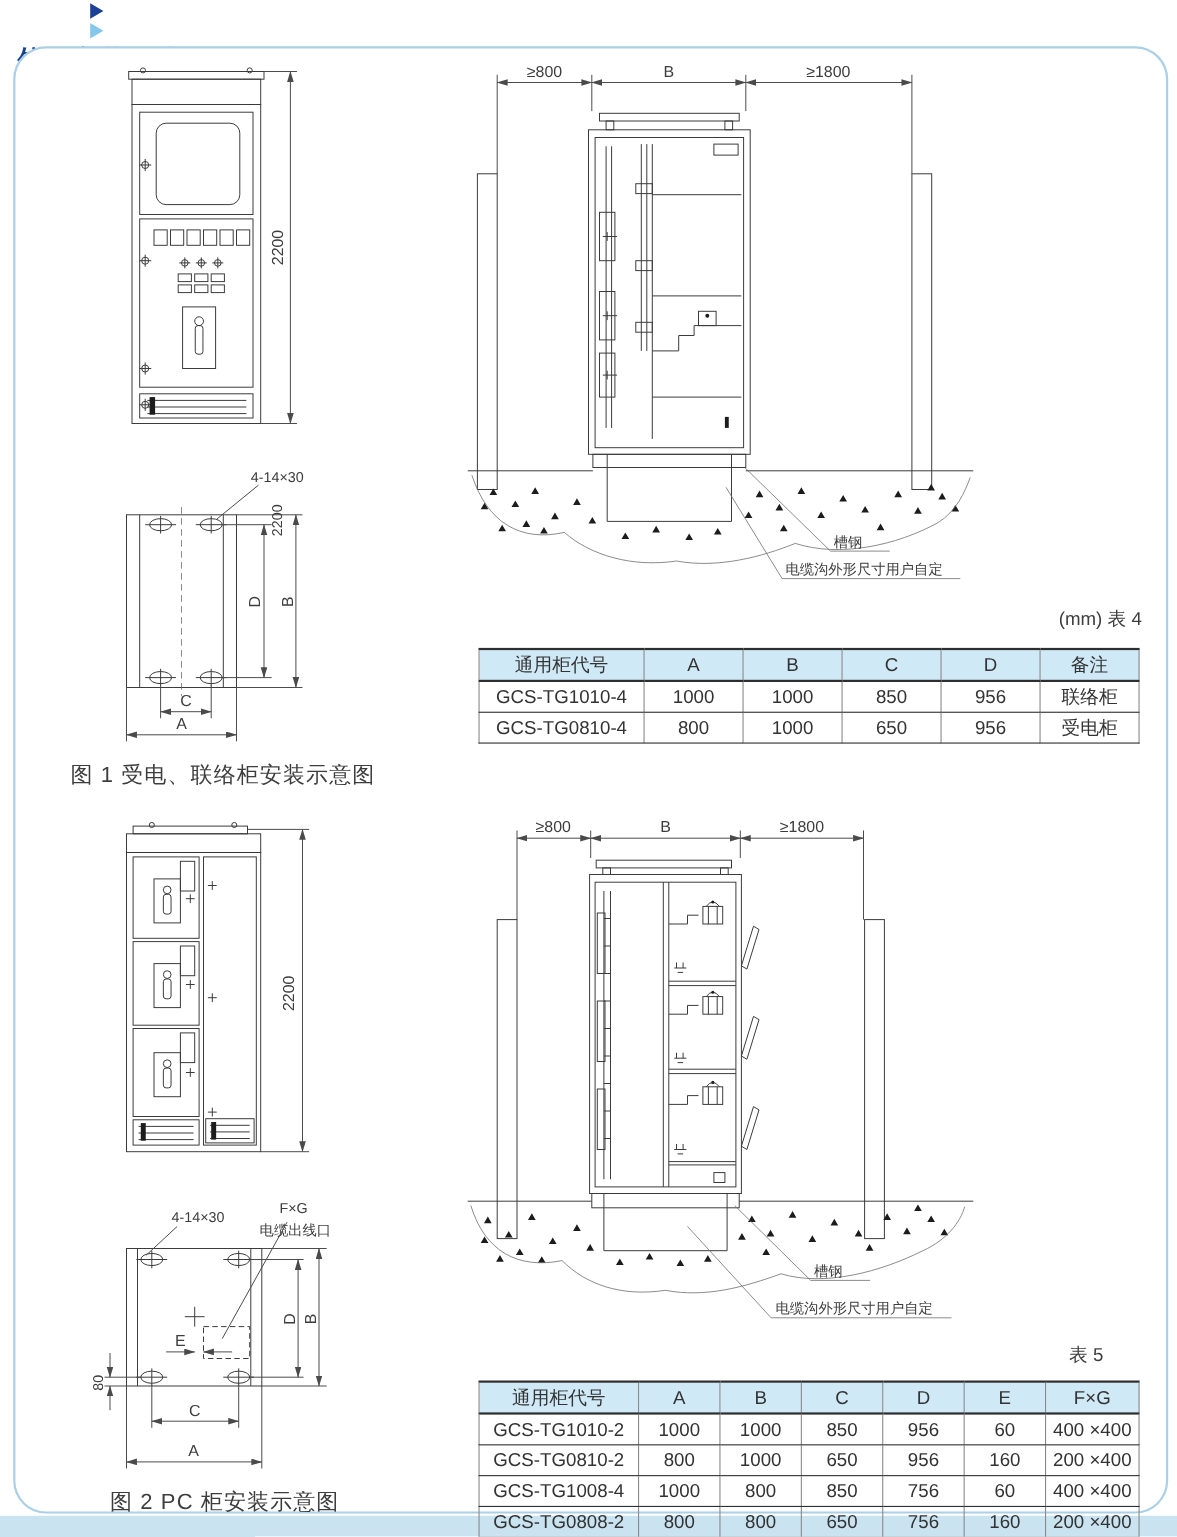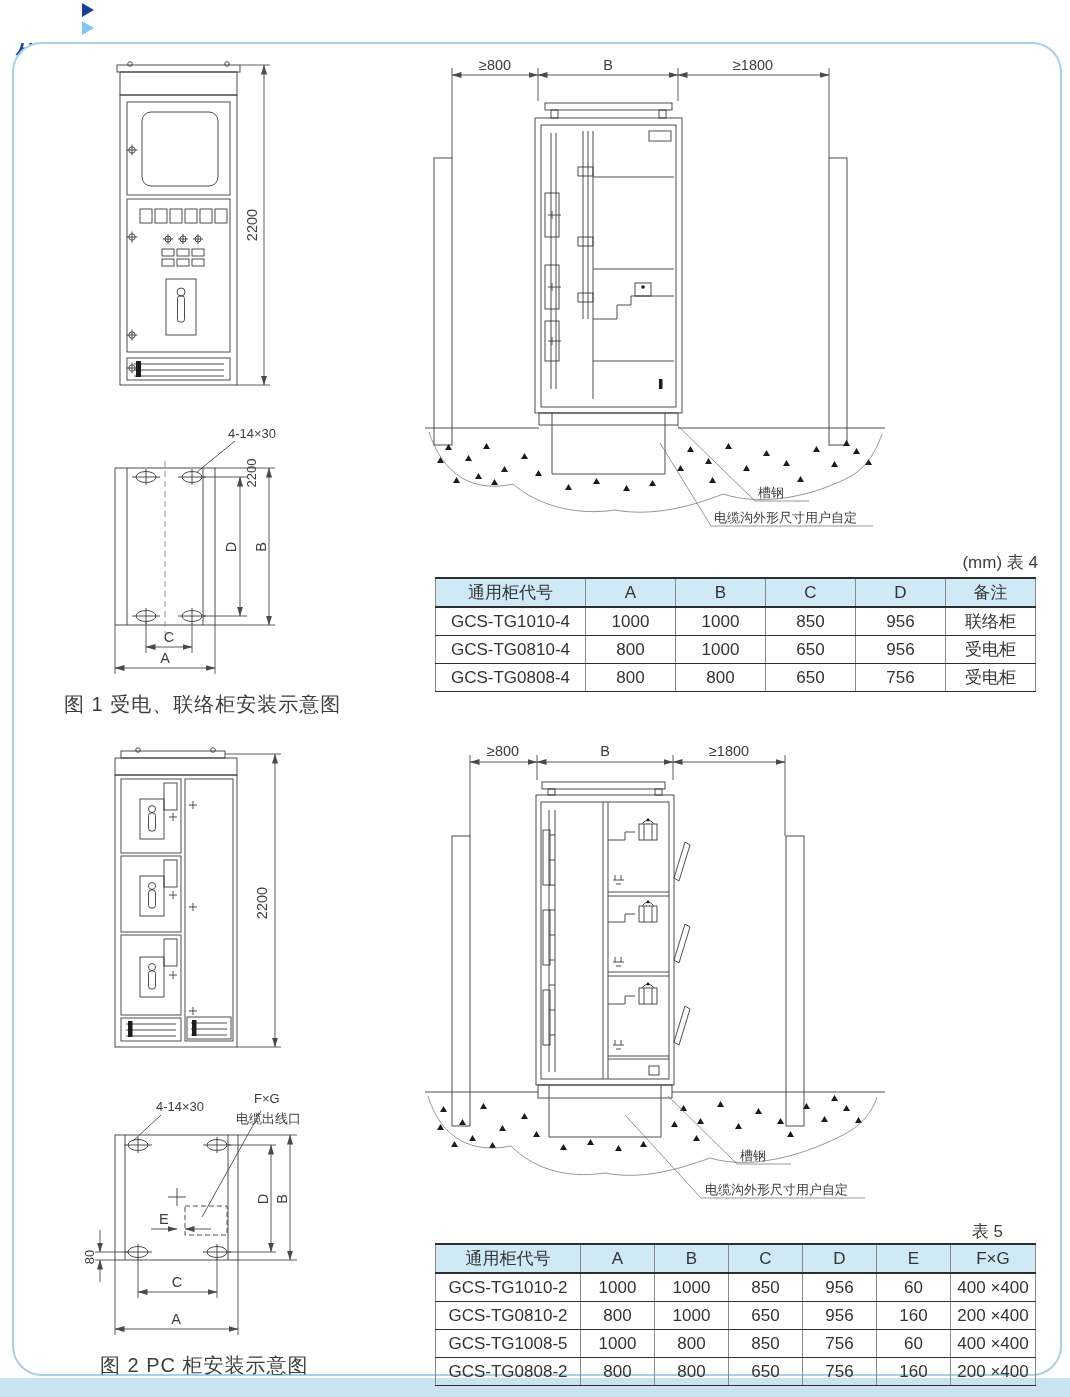--- a/index.html
+++ b/index.html
@@ -18,21 +18,21 @@
   .tbl-cap{font-size:17px;color:#3d3d3d;text-align:right;}
   
   svg .draw, svg .draw *{stroke:#3a3a3a;stroke-width:0.9;fill:none;}
   svg .thin, svg .thin *{stroke:#6a6a6a;stroke-width:0.7;fill:none;}
   svg .dim, svg .dim line, svg .dim path{stroke:#4a4a4a;stroke-width:0.9;fill:none;}
   svg .solid, svg .solid *{fill:#1c1c1c;stroke:none;}
   svg text{fill:#3d3d3d;stroke:none;font-family:"Liberation Sans","DejaVu Sans",sans-serif;}
   .dimtxt{font-size:14.5px;}
   .smtxt{font-size:13px;}
   
-  table.dtable{border-collapse:collapse;table-layout:fixed;width:600px;font-size:17px;color:#333;}
+  table.dtable{border-collapse:collapse;table-layout:fixed;width:600px;font-size:17px;color:#333;margin-top:12px;}
   table.dtable th{background:#cfe9f6;font-weight:normal;border-top:2.2px solid #2e2e2e;
                   border-bottom:2px solid #2e2e2e;}
   table.dtable th,table.dtable td{border-left:1px solid #8a8a8a;border-right:1px solid #8a8a8a;
                   text-align:center;height:25px;padding:1px 0;}
   table.dtable td{border-bottom:1.5px solid #2e2e2e;}
 </style>
 </head>
 <body>
 
 <div id="page">
@@ -290,28 +290,20 @@
           <td>850</td>
           <td>956</td>
           <td>联络柜</td>
         </tr>
         <tr>
           <td>GCS-TG0810-4</td>
           <td>800</td>
           <td>1000</td>
           <td>650</td>
           <td>956</td>
-          <td>受电柜</td>
-        </tr>
-        <tr>
-          <td>GCS-TG0808-4</td>
-          <td>800</td>
-          <td>800</td>
-          <td>650</td>
-          <td>756</td>
           <td>受电柜</td>
         </tr>
       </tbody>
     </table>
 
   <svg class="abs" style="left:85px;top:745px" width="230" height="330" viewBox="0 0 230 330">
     <g class="draw">
       <rect x="36" y="6" width="104" height="7"></rect>
       <circle cx="53" cy="5" r="2.3"></circle>
         <circle cx="128" cy="5" r="2.3"></circle>
@@ -583,21 +575,21 @@
         <tr>
           <td>GCS-TG0810-2</td>
           <td>800</td>
           <td>1000</td>
           <td>650</td>
           <td>956</td>
           <td>160</td>
           <td>200 ×400</td>
         </tr>
         <tr>
-          <td>GCS-TG1008-5</td>
+          <td>GCS-TG1008-4</td>
           <td>1000</td>
           <td>800</td>
           <td>850</td>
           <td>756</td>
           <td>60</td>
           <td>400 ×400</td>
         </tr>
         <tr>
           <td>GCS-TG0808-2</td>
           <td>800</td>

